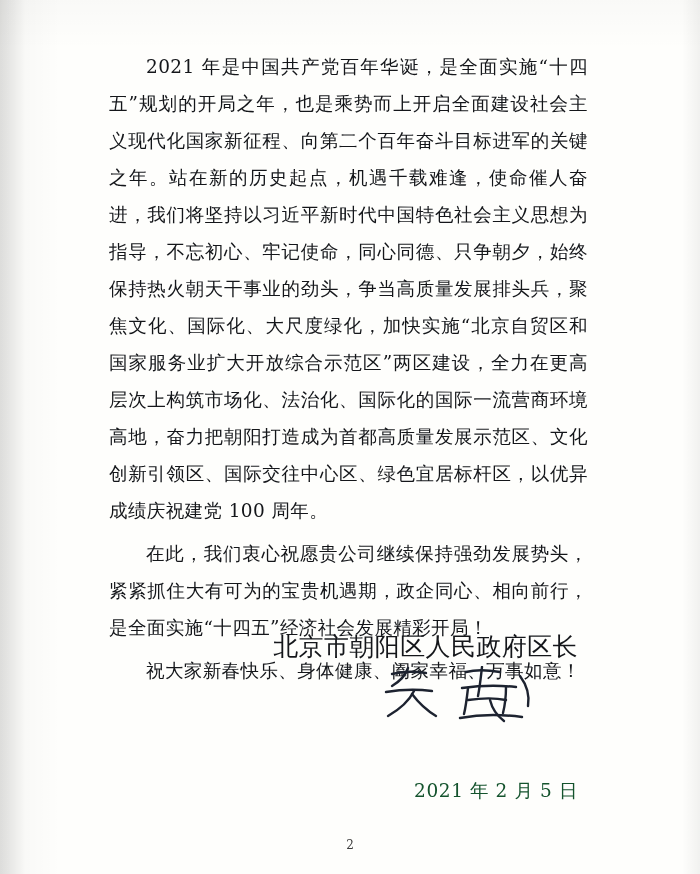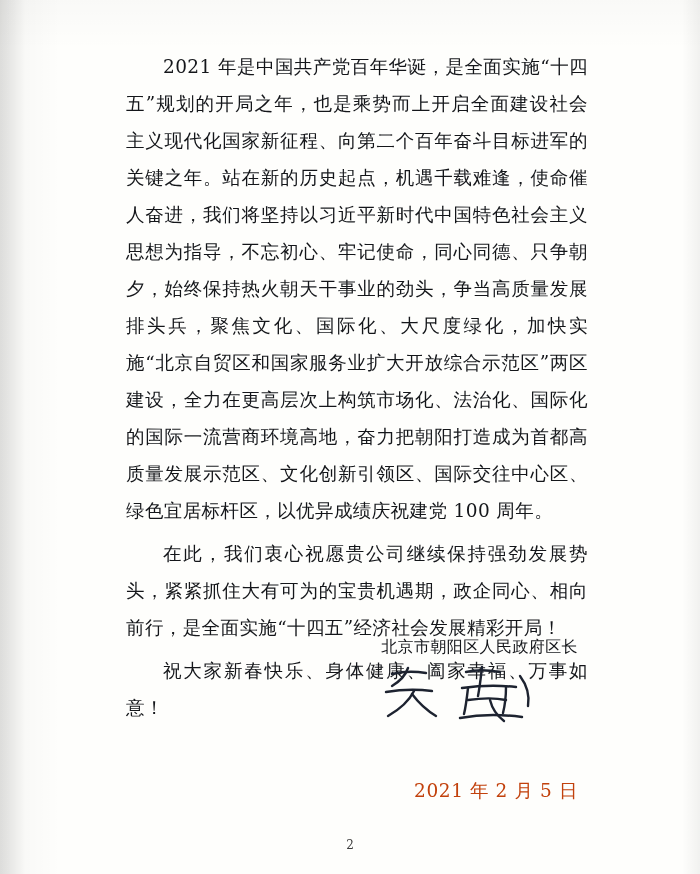--- a/index.html
+++ b/index.html
@@ -33,63 +33,63 @@
       #fefefc;
     pointer-events: none;
   }
   .content {
     position: absolute;
     left: 108px;
     top: 48px;
     width: 480px;
   }
   p.para {
-    margin: 0 0 6px 18px;
+    margin: 0 0 6px 1px;
     font-size: 18.5px;
     line-height: 37px;
     text-indent: 2em;
     text-align: justify;
     text-justify: inter-ideograph;
     letter-spacing: 0.4px;
     color: #14161a;
     word-break: break-all;
   }
   p.para.tight {
     margin-bottom: 2px;
   }
   .sign-block {
     position: absolute;
     left: 108px;
     top: 632px;
     width: 480px;
     text-align: right;
   }
   .signer {
-    font-size: 16px;
+    font-size: 25px;
     line-height: 30px;
     letter-spacing: 0.4px;
     color: #14161a;
     padding-right: 10px;
   }
   .handwriting {
     height: 62px;
     position: relative;
     margin-top: 4px;
     margin-bottom: 2px;
   }
   .handwriting svg {
     position: absolute;
     right: 48px;
     top: 0;
   }
   .sign-date {
     font-size: 18.5px;
     line-height: 30px;
     letter-spacing: 0.6px;
-    color: #c2410c;
+    color: #14532d;
     padding-right: 10px;
     margin-top: 48px;
   }
   .page-number {
     position: absolute;
     left: 0;
     right: 0;
     top: 838px;
     text-align: center;
     font-size: 12px;

